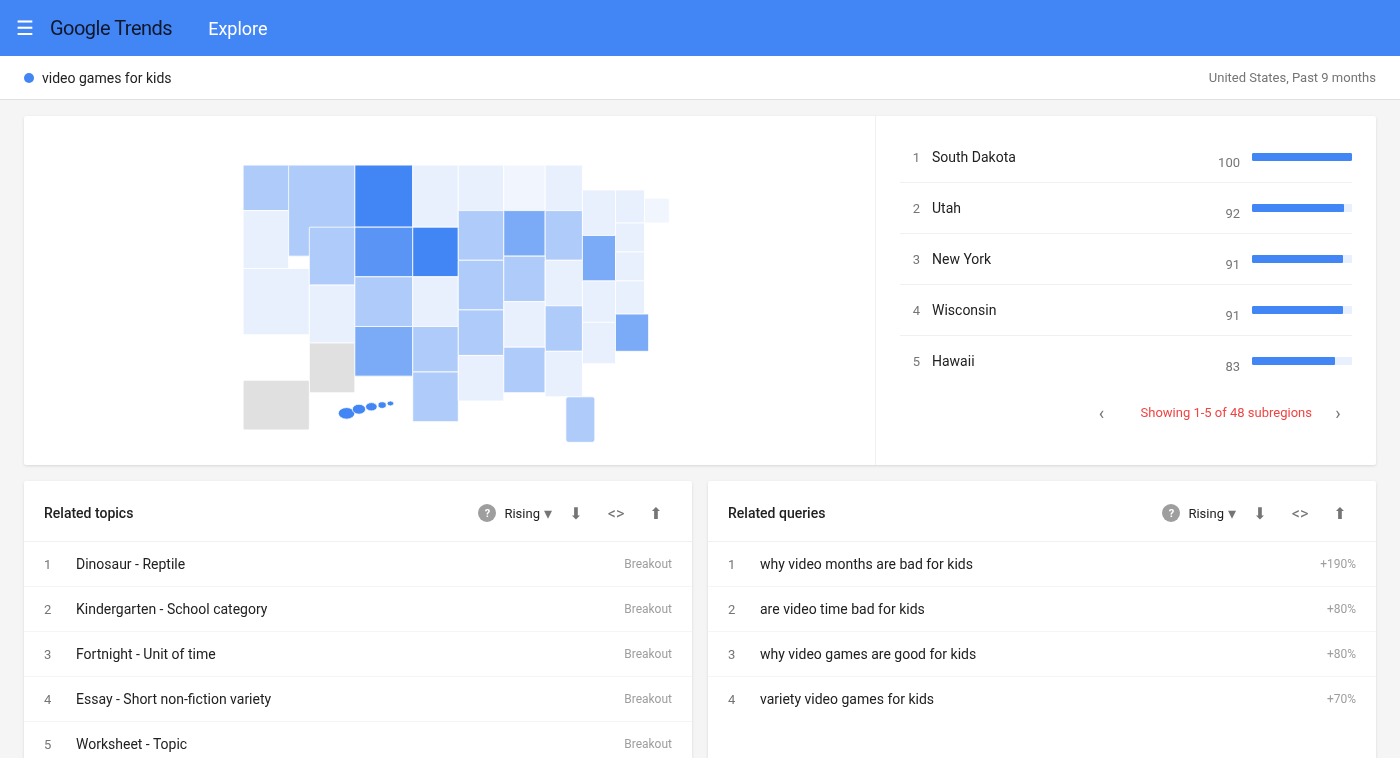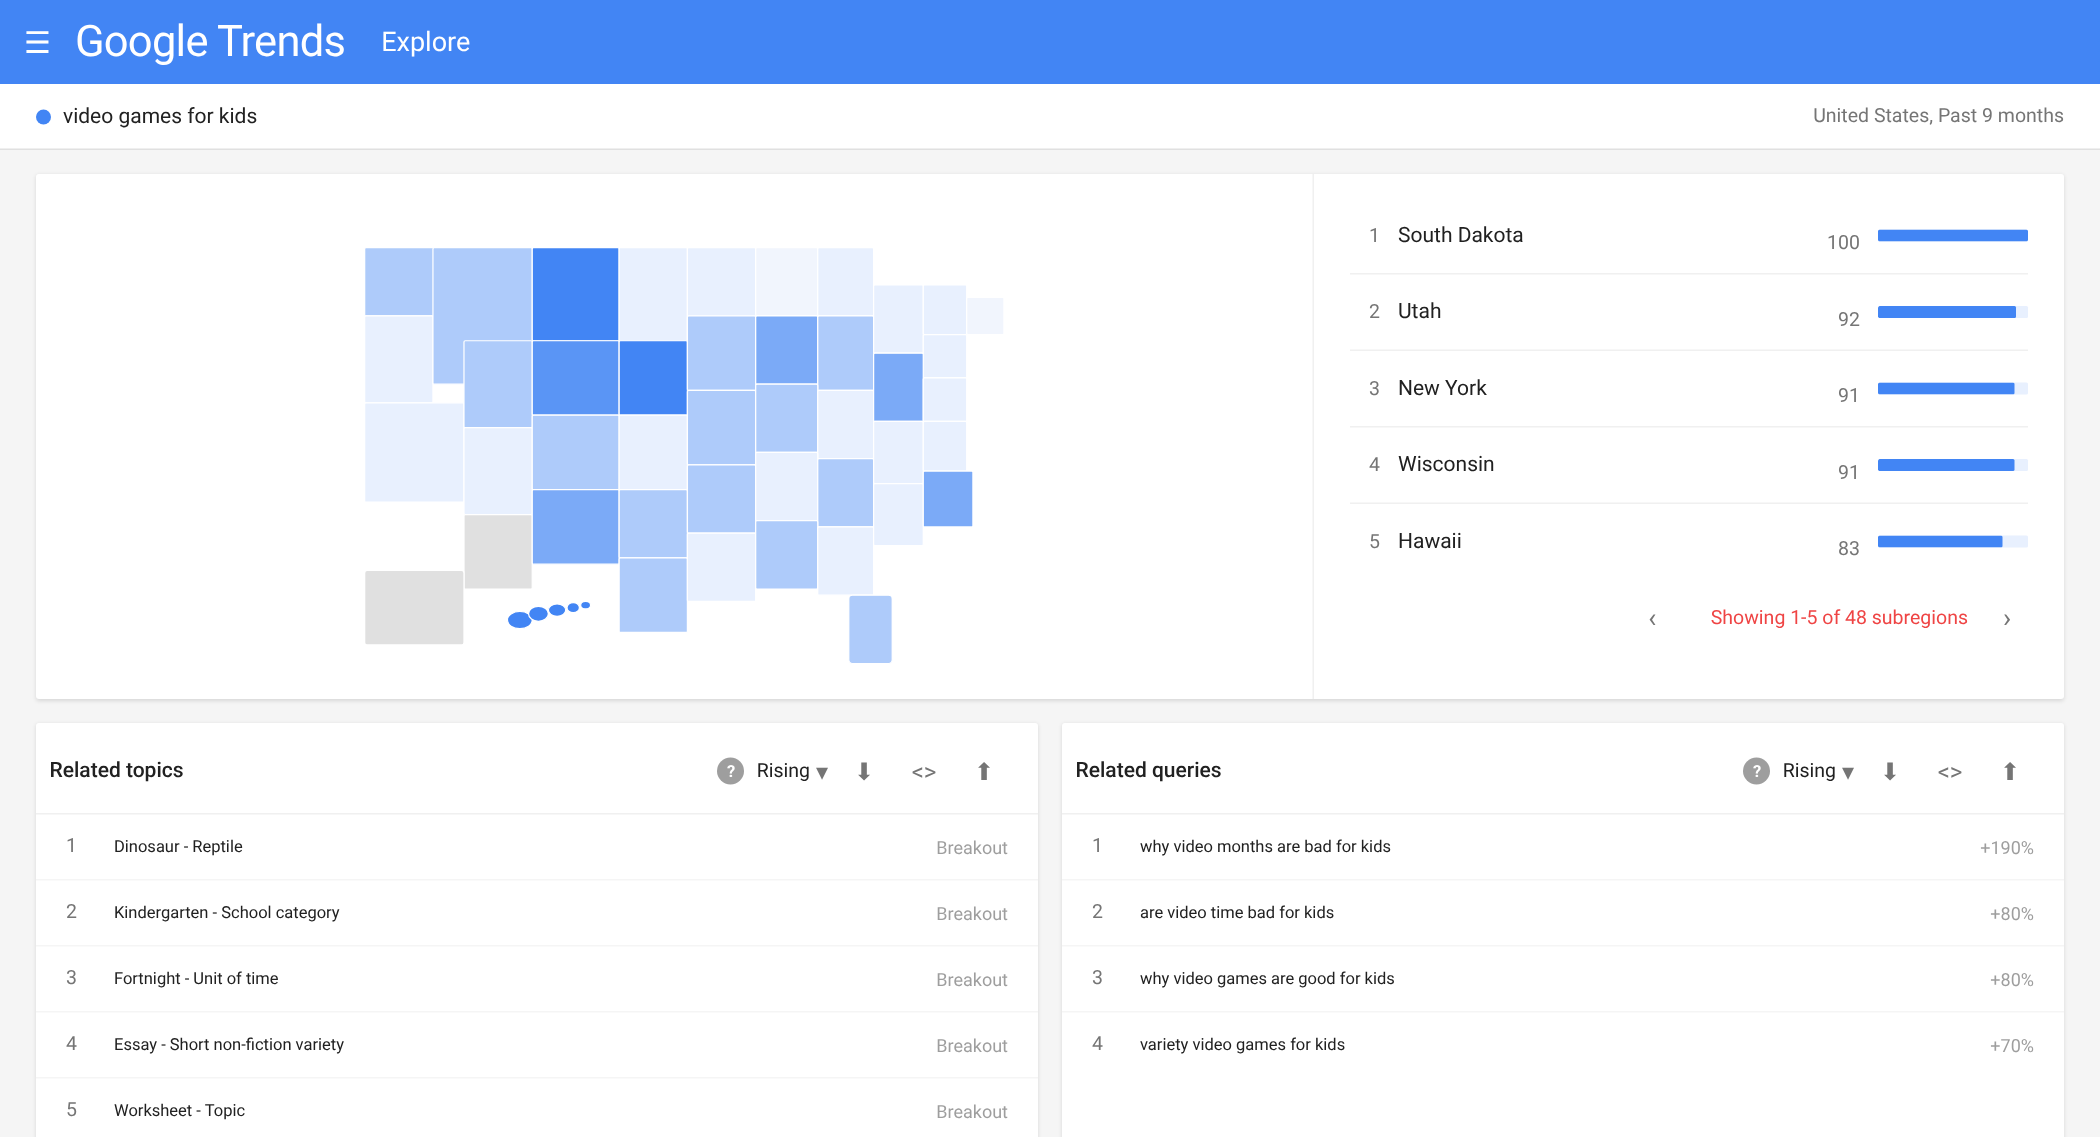--- a/index.html
+++ b/index.html
@@ -11,22 +11,22 @@
       height: 56px;
       display: flex;
       align-items: center;
       padding: 0 16px;
       gap: 16px;
       position: fixed;
       top: 0; left: 0; right: 0;
       z-index: 100;
     }
     .header-menu-icon { color: white; font-size: 20px; cursor: pointer; }
-    .header-logo { color: #ffffff; font-size: 29px; font-weight: 400; letter-spacing: -0.5px; }
-    .header-explore { color: white; font-size: 18px; font-weight: 400; margin-left: 8px; }
+    .header-logo { color: #0f172a; font-size: 20px; font-weight: 400; letter-spacing: -0.5px; }
+    .header-explore { color: white; font-size: 18px; font-weight: 400; margin-left: 20px; }
 
     
     .sub-header {
       background: white;
       height: 44px;
       display: flex;
       align-items: center;
       justify-content: space-between;
       padding: 0 24px;
       margin-top: 56px;
@@ -143,21 +143,21 @@
       background: white;
       border-radius: 2px;
       box-shadow: 0 1px 3px rgba(0,0,0,0.12);
       padding: 0;
       overflow: hidden;
     }
 
     .card-header {
       display: flex;
       align-items: center;
-      padding: 16px 20px 12px 9px;
+      padding: 16px 20px 12px 20px;
       border-bottom: 1px solid #f0f0f0;
       gap: 8px;
     }
     .card-title {
       font-size: 14px;
       color: #212121;
       font-weight: 500;
       flex: 1;
     }
     .help-icon {
@@ -193,21 +193,21 @@
 
     .topic-row {
       display: flex;
       align-items: center;
       padding: 14px 20px;
       border-bottom: 1px solid #f5f5f5;
       gap: 12px;
     }
     .topic-row:last-of-type { border-bottom: none; }
     .topic-num { width: 20px; font-size: 13px; color: #757575; flex-shrink: 0; }
-    .topic-name { flex: 1; font-size: 11px; color: #212121; }
+    .topic-name { flex: 1; font-size: 14px; color: #212121; }
     .topic-badge {
       font-size: 12px;
       color: #9e9e9e;
       flex-shrink: 0;
     }
     .topic-value {
       font-size: 12px;
       color: #9e9e9e;
       flex-shrink: 0;
       text-align: right;

